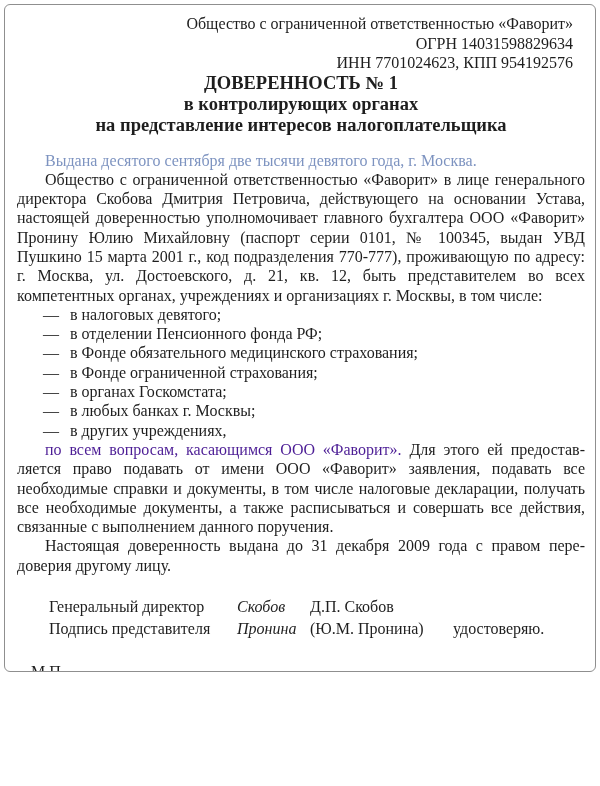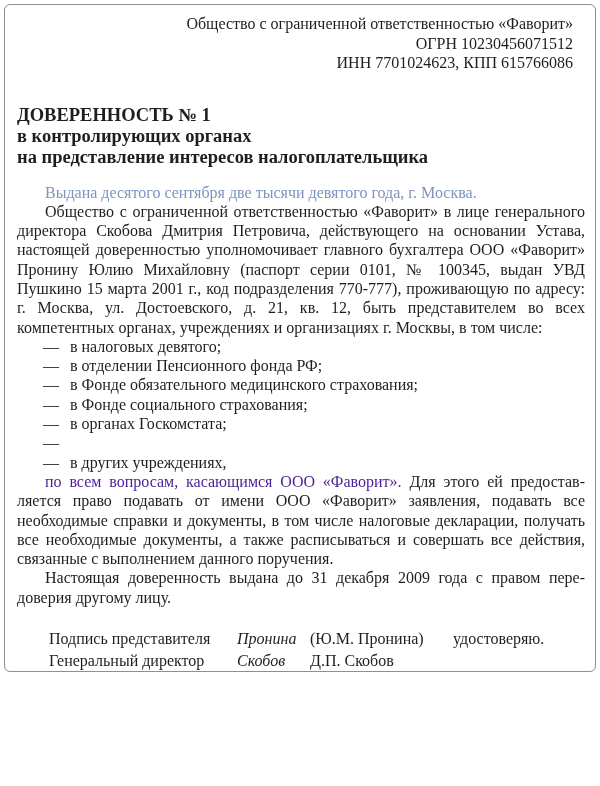--- a/index.html
+++ b/index.html
@@ -10,22 +10,21 @@
   }
   .frame{
     position:absolute;left:4px;top:4px;right:4px;bottom:10px;
     border:1px solid #8f8f8f;border-radius:6px;
     box-sizing:border-box;padding:9px 10px 0 12px;overflow:hidden;
   }
   .doc-header{
     text-align:right;font-size:16px;line-height:19.5px;margin-right:12px;
   }
   .doc-title{
-    text-align:left;font-weight:bold;font-size:18.5px;line-height:21px;
-    margin-top:32px;
+    text-align:center;font-weight:bold;font-size:18.5px;line-height:21px;
   }
   .body-text{
     margin-top:15px;font-size:16px;line-height:19.3px;
     text-align:justify;hyphens:auto;font-family:Liberation Serif, serif;-webkit-hyphens:auto;
   }
   .body-text p{margin:0;text-indent:28px;}
   .issue-line{color:#7d93c0;}
   .accent{color:#4c1d95;}
   .auth-list{margin:0;}
   .auth-item{display:flex;padding-left:26px;text-align:left;}
@@ -41,22 +40,22 @@
   .stamp{margin-top:22px;margin-left:14px;font-size:16px;}
 </style>
 </head>
 <body>
 
 <div class="page">
   <div class="frame">
 
     <div class="doc-header">
       <div>Общество с ограниченной ответственностью «Фаворит»</div>
-      <div>ОГРН 10230456071512</div>
-      <div>ИНН 7701024623, КПП 615766086</div>
+      <div>ОГРН 14031598829634</div>
+      <div>ИНН 7701024623, КПП 954192576</div>
     </div>
 
     <div class="doc-title">
       <div>ДОВЕРЕННОСТЬ № 1</div>
       <div>в контролирующих органах</div>
       <div>на представление интересов налогоплательщика</div>
     </div>
 
     <div class="body-text">
       <p class="issue-line">Выдана десятого сентября две тысячи девятого года, г. Москва.</p>
@@ -70,52 +69,53 @@
         <div class="auth-item">
           <span class="dash">—</span>
           <span>в отделении Пенсионного фонда РФ;</span>
         </div>
         <div class="auth-item">
           <span class="dash">—</span>
           <span>в Фонде обязательного медицинского страхования;</span>
         </div>
         <div class="auth-item">
           <span class="dash">—</span>
-          <span>в Фонде социального страхования;</span>
+          <span>в Фонде ограниченной страхования;</span>
         </div>
         <div class="auth-item">
           <span class="dash">—</span>
           <span>в органах Госкомстата;</span>
         </div>
         <div class="auth-item">
           <span class="dash">—</span>
+          <span>в любых банках г. Москвы;</span>
         </div>
         <div class="auth-item">
           <span class="dash">—</span>
           <span>в других учреждениях,</span>
         </div>
       </div>
 
       <p><span class="accent">по всем вопросам, касающимся ООО «Фаворит».</span><span> Для этого ей предостав­ляется право подавать от имени ООО «Фаворит» заявления, подавать все необходимые справки и документы, в том числе налоговые декларации, получать все необходимые документы, а также расписываться и совершать все действия, связанные с выполнением данного поручения.</span></p>
 
       <p>Настоящая доверенность выдана до 31 декабря 2009 года с правом пере­доверия другому лицу.</p>
     </div>
 
     <div class="sig-block">
       <div class="sig-row">
+        <span>Генеральный директор</span>
+        <span class="sig-autograph">Скобов</span>
+        <span>Д.П. Скобов</span>
+        <span></span>
+      </div>
+      <div class="sig-row">
         <span>Подпись представителя</span>
         <span class="sig-autograph">Пронина</span>
         <span>(Ю.М. Пронина)</span>
         <span>удостоверяю.</span>
-      </div>
-      <div class="sig-row">
-        <span>Генеральный директор</span>
-        <span class="sig-autograph">Скобов</span>
-        <span>Д.П. Скобов</span>
-        <span></span>
       </div>
       <div class="sig-row">
         <span class="sig-autograph"></span>
         <span></span>
         <span></span>
       </div>
     </div>
 
     <div class="stamp">М.П.</div>
 

